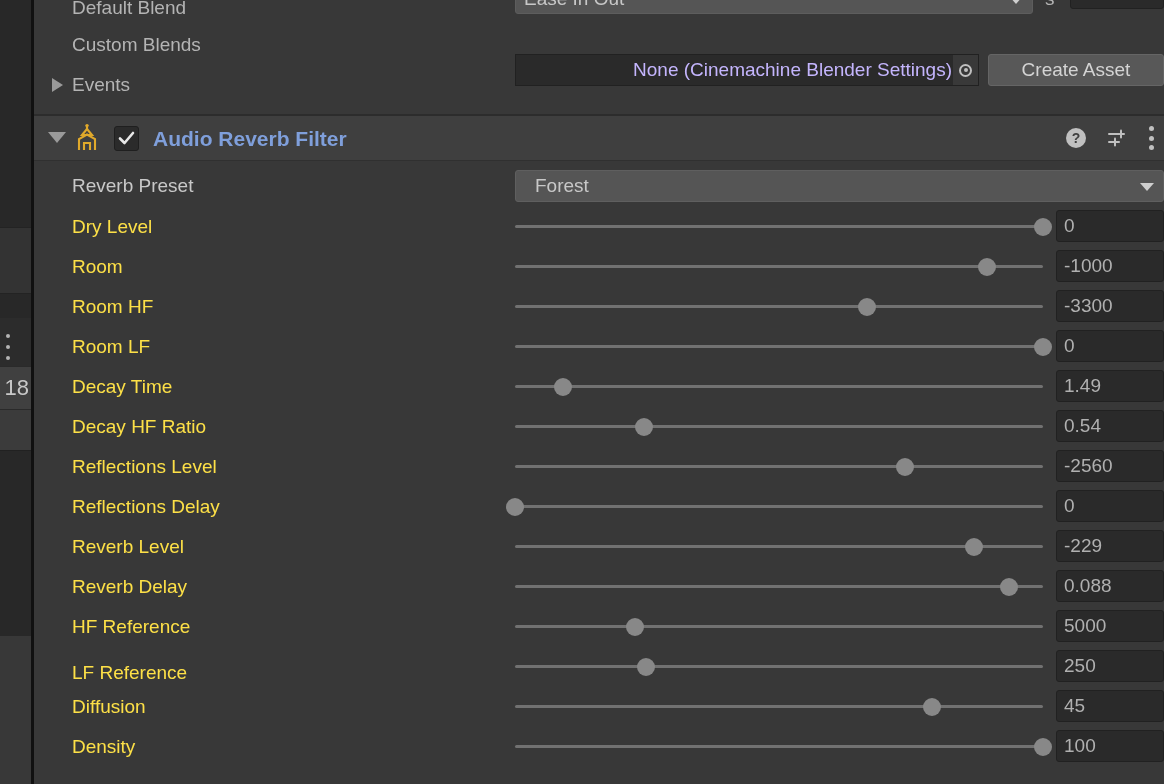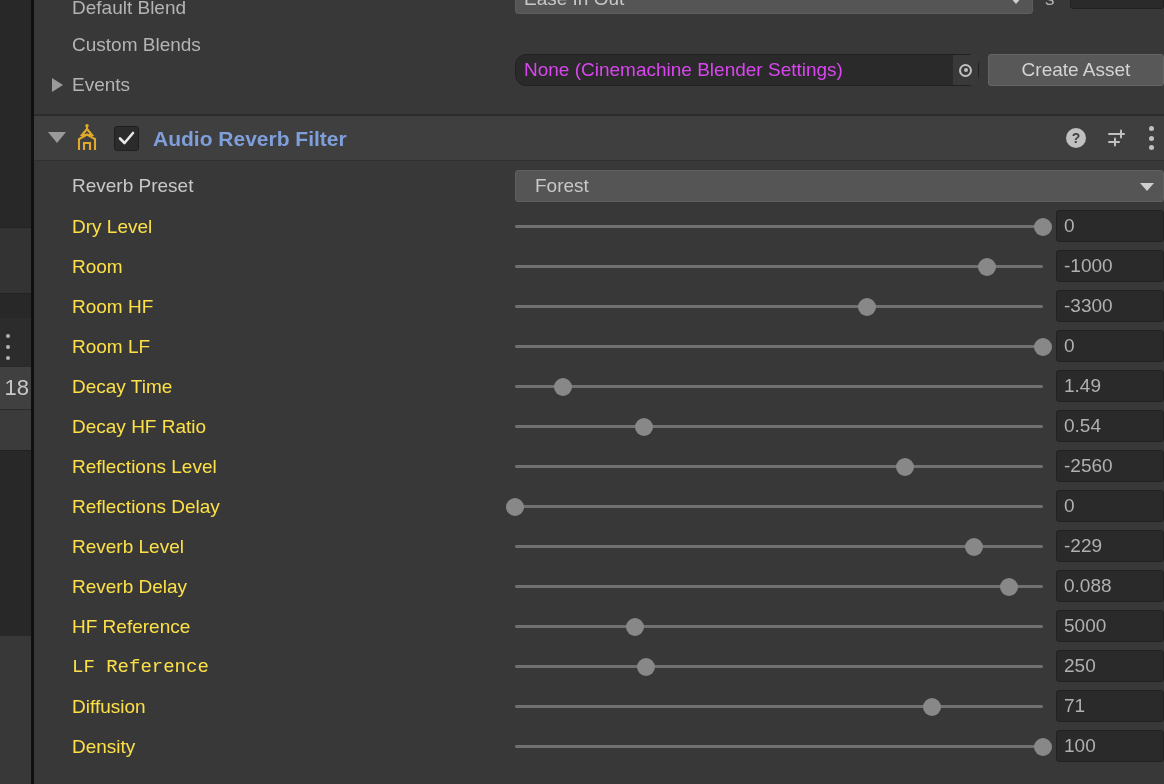--- a/index.html
+++ b/index.html
@@ -152,26 +152,27 @@
     overflow: hidden;
     white-space: nowrap;
   }
 
   .objectfield {
     position: absolute;
     left: 481px; top: 29px;
     width: 464px; height: 32px;
     background: #2a2a2a;
     border: 1px solid #212121;
-    border-radius: 11px;
+    border-radius: 0;
     display: flex;
     align-items: center;
-    color: #d946ef;
+    color: #c4b5fd;
     font-size: 19px;
     padding-left: 8px;
+    text-align: right;
   }
   .objectfield .of-text { flex: 1; white-space: nowrap; overflow: hidden; }
   .of-picker {
     width: 26px; height: 30px;
     display: flex; align-items: center; justify-content: center;
     background: #393939;
     border-left: 1px solid #2a2a2a;
   }
   .of-picker i {
     display: block;
@@ -501,30 +502,30 @@
           <div class="slider-thumb" style="left: 974.68px;"></div>
           <div class="slider-value">0.088</div>
         </div>
         <div class="slider-row" style="top: 606px;">
           <span class="prop-label dim" style="top: 10px;">HF Reference</span>
           <div class="slider-track"></div>
           <div class="slider-thumb" style="left: 600.856px;"></div>
           <div class="slider-value">5000</div>
         </div>
         <div class="slider-row" style="top: 646px;">
-          <span class="prop-label dim" style="top: 10px; font-family: Liberation Mono, monospace;">LF Reference</span>
+          <span class="prop-label dim" style="top: 16px;">LF Reference</span>
           <div class="slider-track"></div>
           <div class="slider-thumb" style="left: 611.944px;"></div>
           <div class="slider-value">250</div>
         </div>
         <div class="slider-row" style="top: 686px;">
           <span class="prop-label dim" style="top: 10px;">Diffusion</span>
           <div class="slider-track"></div>
           <div class="slider-thumb" style="left: 897.592px;"></div>
-          <div class="slider-value">71</div>
+          <div class="slider-value">45</div>
         </div>
         <div class="slider-row" style="top: 726px;">
           <span class="prop-label dim" style="top: 10px;">Density</span>
           <div class="slider-track"></div>
           <div class="slider-thumb" style="left: 1009px;"></div>
           <div class="slider-value">100</div>
         </div>
       </div>
 
   </div>

